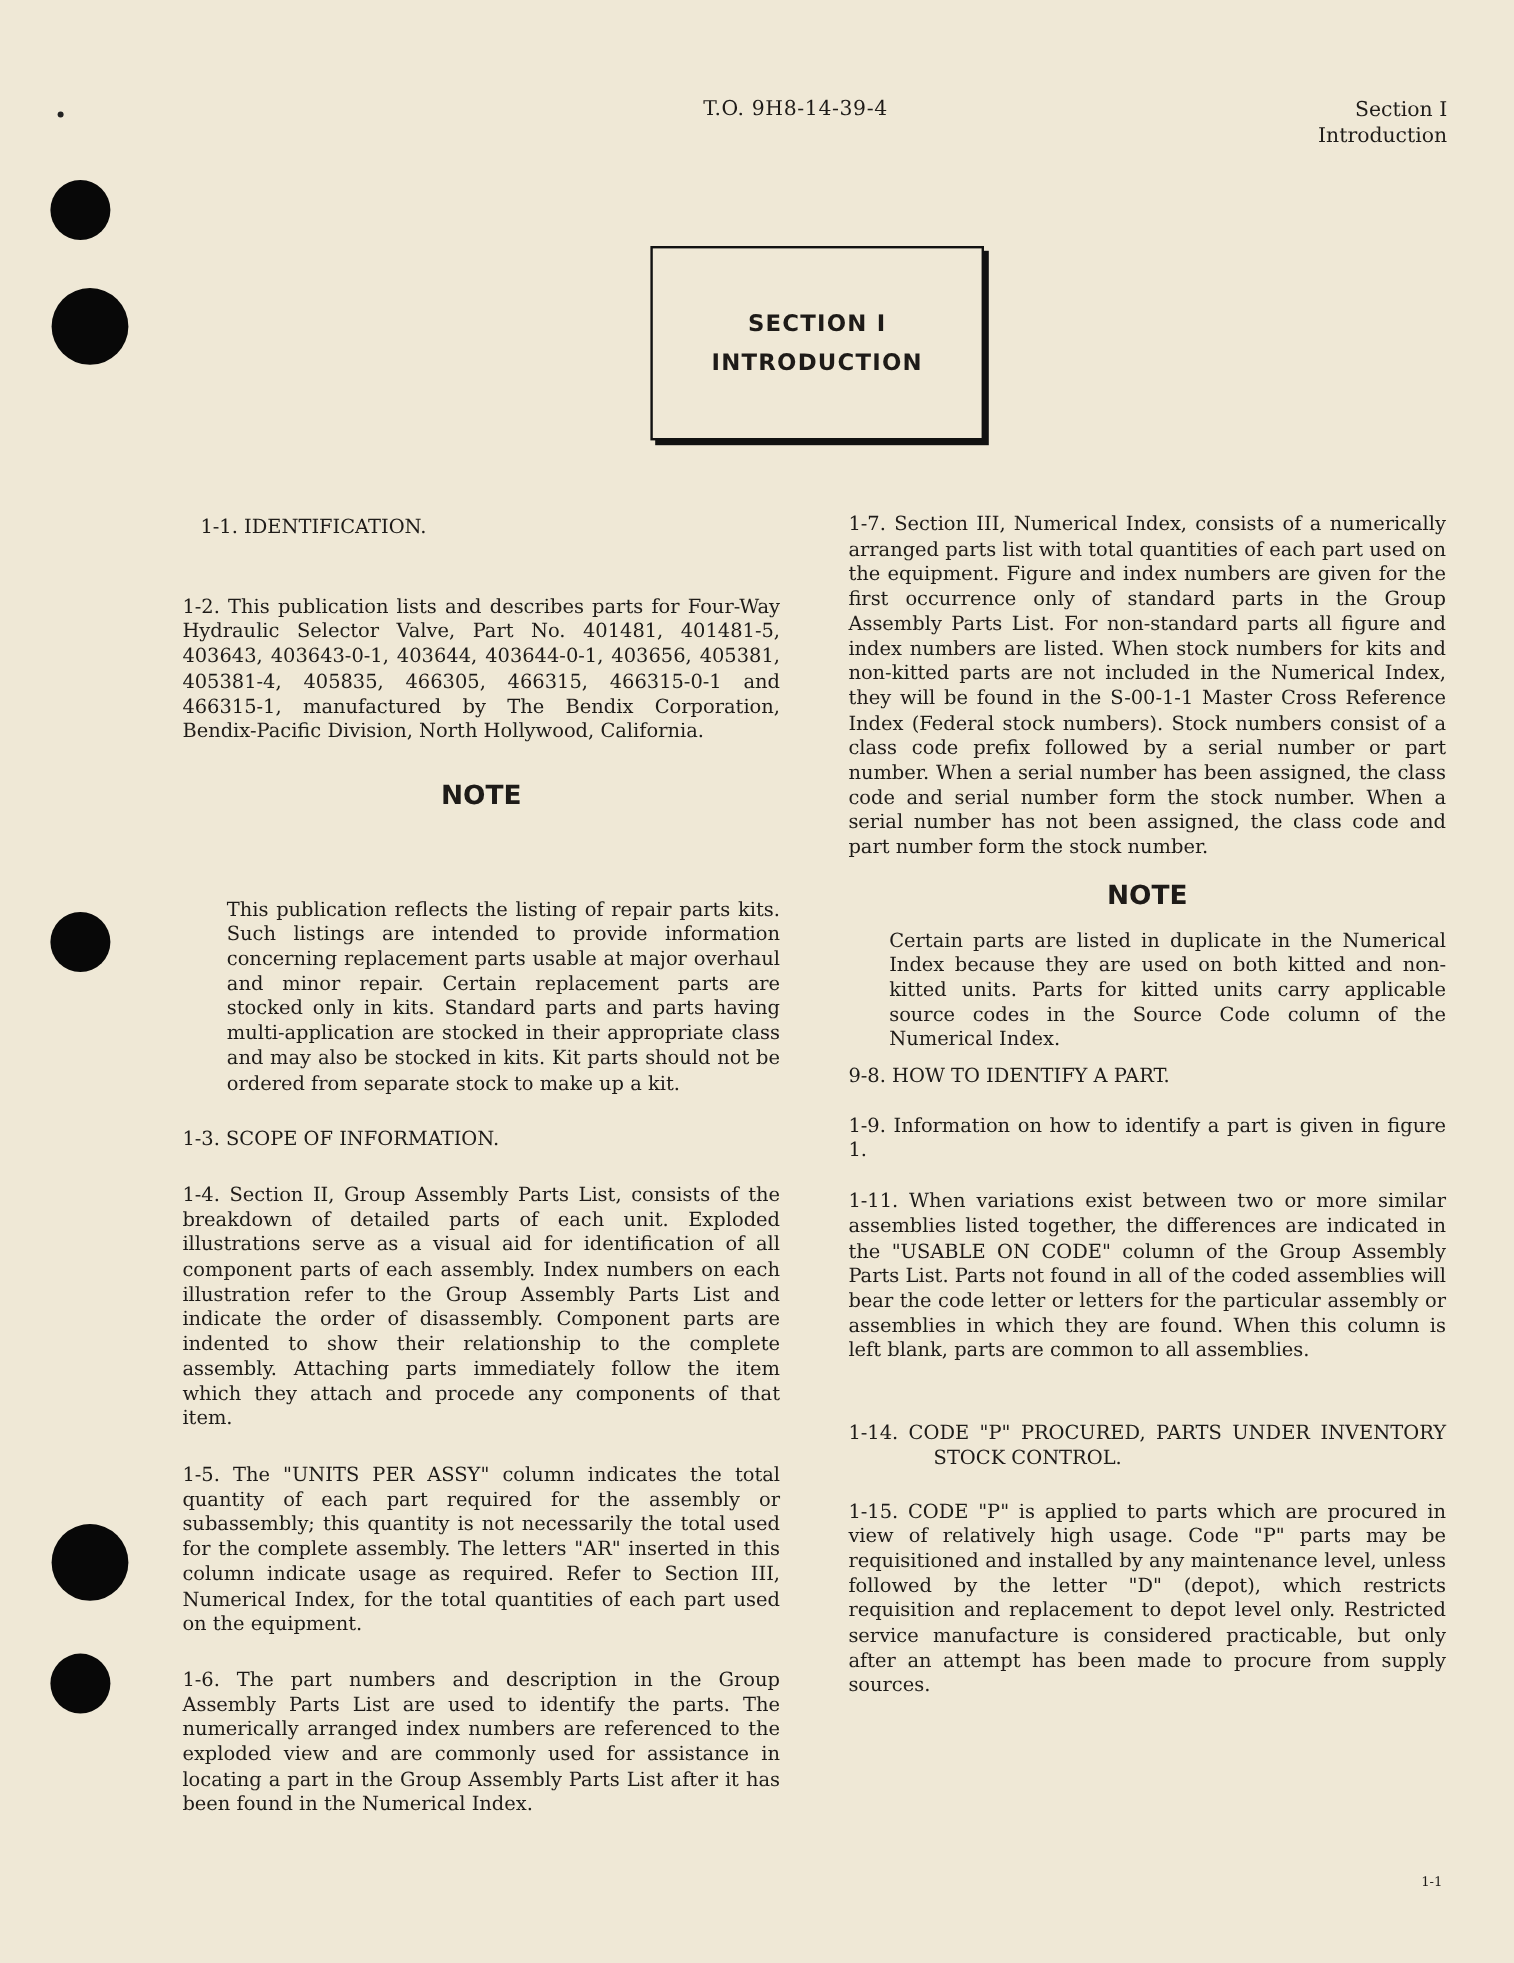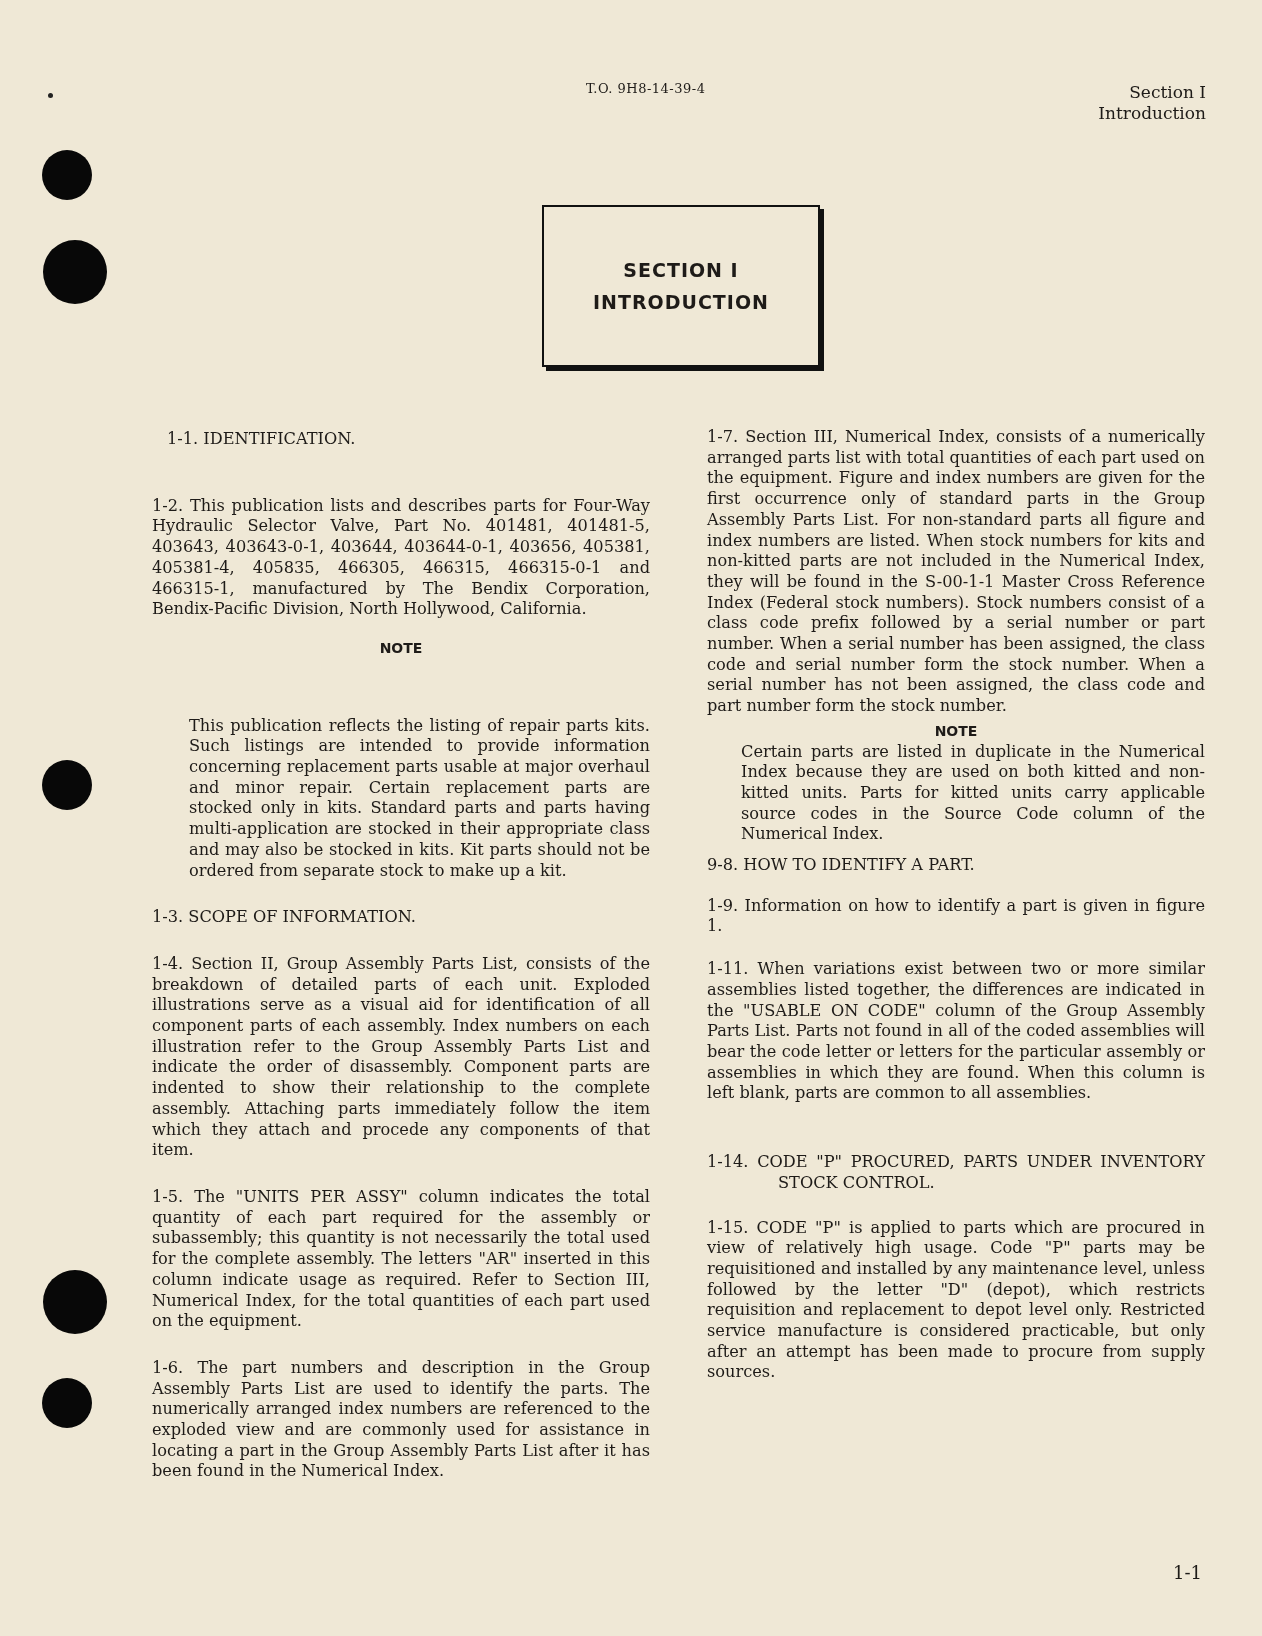--- a/index.html
+++ b/index.html
@@ -13,21 +13,21 @@
     }
     .hole {
       position: absolute; left: 43px;
       width: 64px; height: 64px; border-radius: 50%;
       background: #080808;
     }
     .hole.small { width: 50px; height: 50px; left: 42px; }
     .dot { position:absolute; width:5px; height:5px; background:#222; border-radius:50%; }
     .header-to {
       position: absolute; left: 586px; top: 81px;
-      font-size: 13px; letter-spacing: 0.5px;
+      font-size: 17px; letter-spacing: 0.5px;
     }
     .header-right {
       position: absolute; right: 56px; top: 82px;
       text-align: right; font-size: 17px; line-height: 21px;
     }
     .title-box {
       position: absolute; left: 542px; top: 205px;
       width: 274px; height: 158px;
       border: 2px solid #111;
       box-shadow: 4px 4px 0 #111;
@@ -38,26 +38,26 @@
     .col {
       position: absolute; font-size: 16.2px; line-height: 20.7px;
       text-align: justify;
     }
     .col-left { left: 152px; top: 414px; width: 498px; }
     .col-right { left: 707px; top: 427px; width: 498px; }
     .heading { margin: 15px; }
     p { margin: 0; }
     .note-title {
       font-family: "DejaVu Sans", sans-serif; font-weight: bold;
-      text-align: center; font-size: 14px; margin: 0;
+      text-align: center; font-size: 22px; margin: 16px;
     }
     .note-body { padding-left: 37px; margin-top: 43px; }
     .note-body-r { padding-left: 34px; }
     .page-num {
-      position: absolute; right: 60px; top: 1562px; font-size: 18px;
+      position: absolute; right: 60px; top: 1562px; font-size: 11px;
     }
     .hang { padding-left: 71px; text-indent: -71px; }
   </style>
 </head>
 <body>
 
 <div class="dot" style="left:48px;top:93px;"></div>
 <div class="hole small" style="top:150px;"></div>
 <div class="hole" style="top:240px;"></div>
 <div class="hole small" style="top:760px;"></div>

